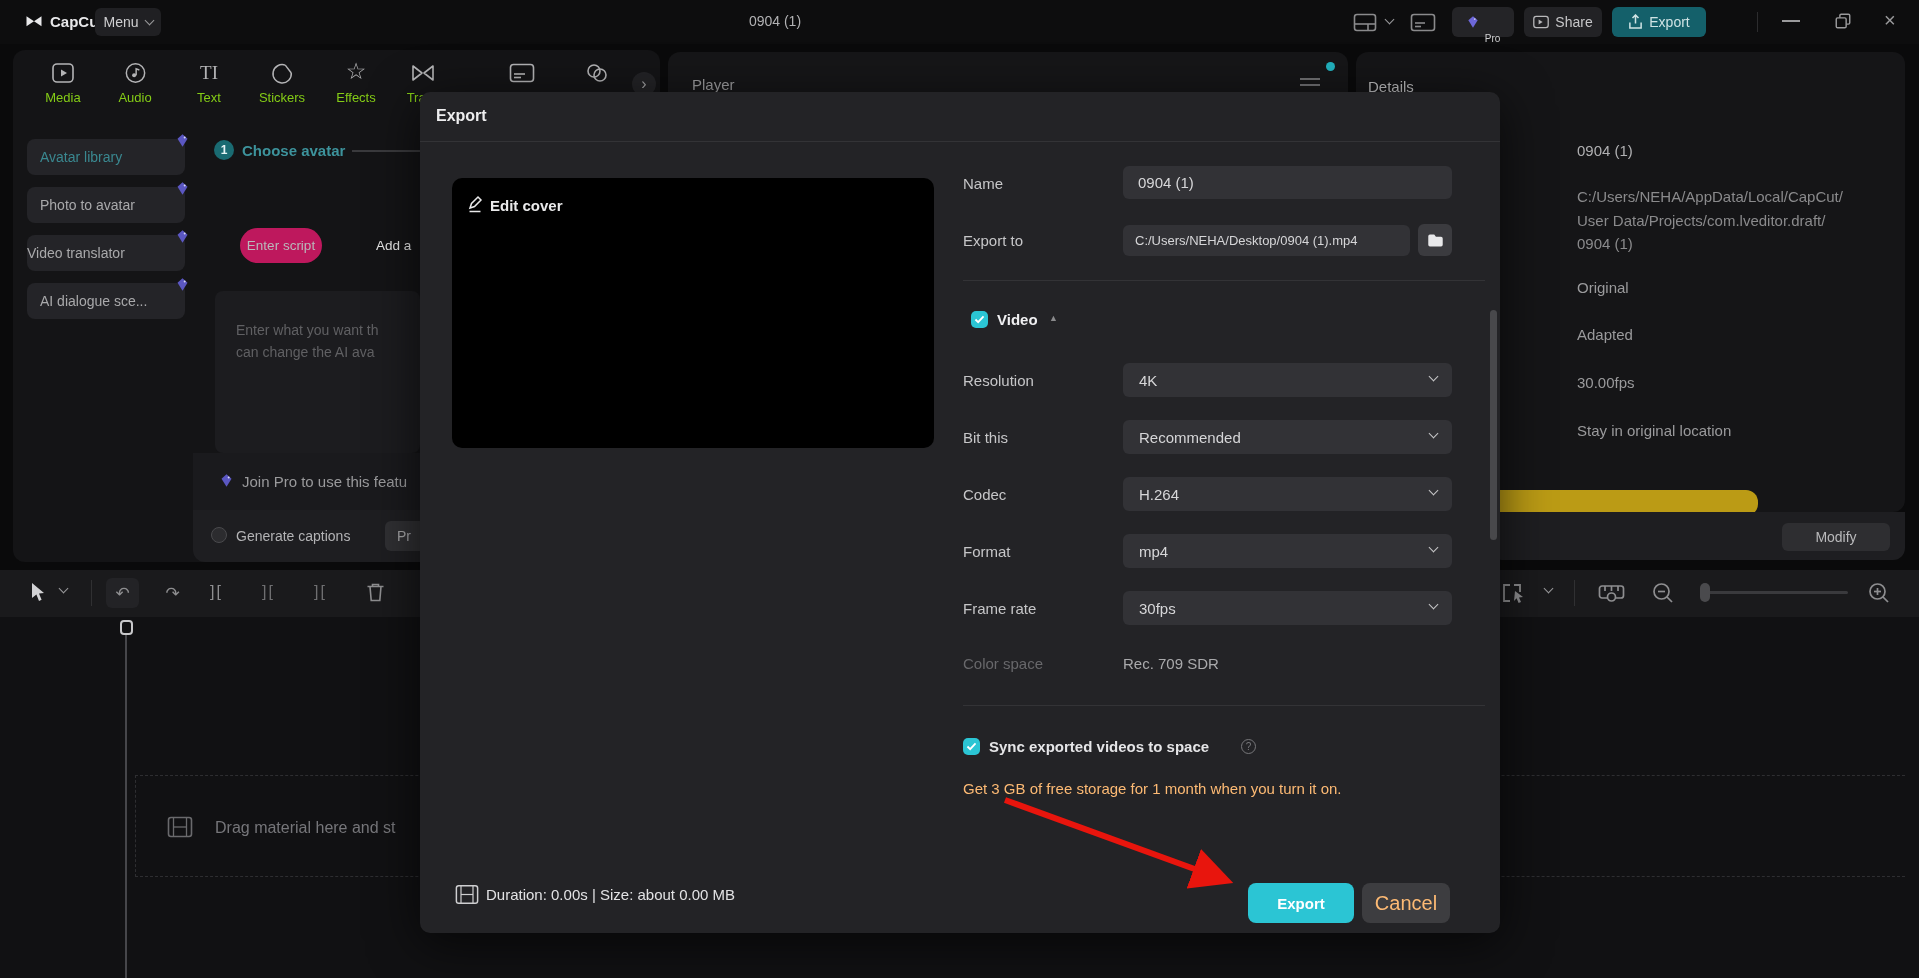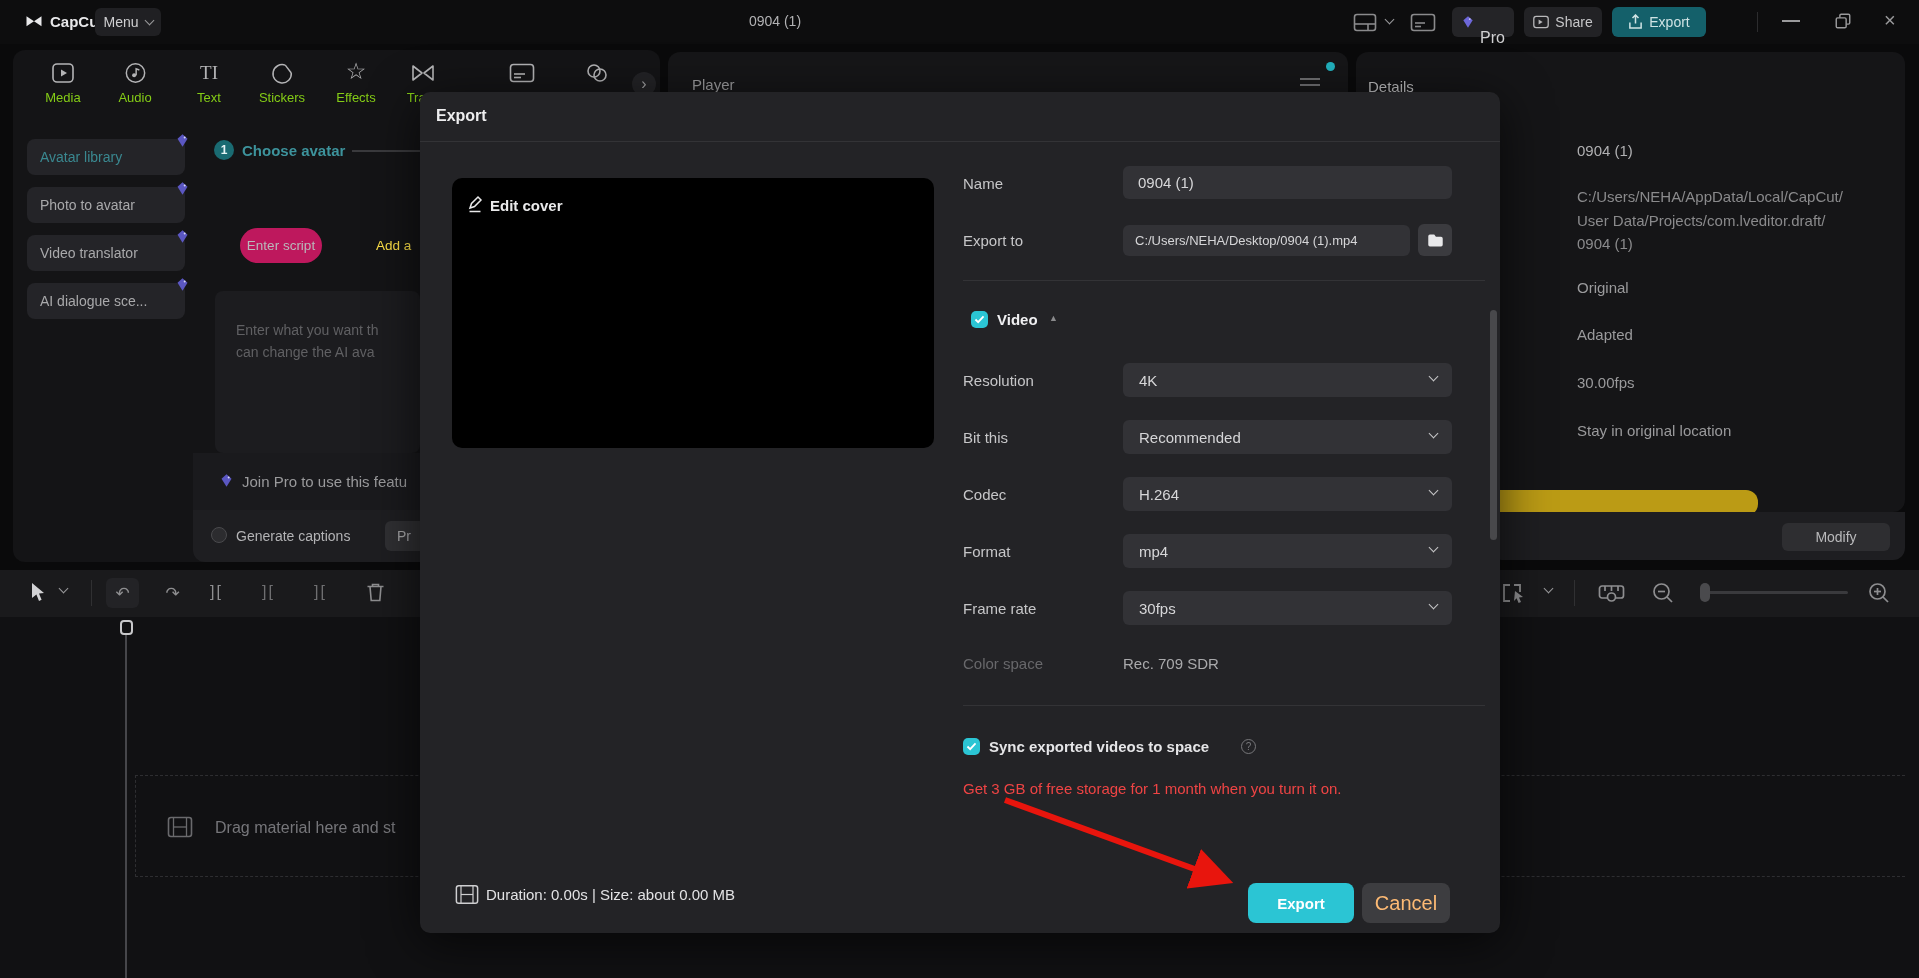--- a/index.html
+++ b/index.html
@@ -56,21 +56,21 @@
         </svg>
     </span>
 
     <div class="abs row" style="left:1452px;top:7px;width:62px;height:30px;background:#242427;border-radius:6px;justify-content:center;gap:5px;">
       <span>
           <svg width="14" height="14" viewBox="0 0 24 24">
             <path d="M12 2l8 7-8 13L4 9z" fill="#6d67d9"></path>
             <circle cx="15" cy="7" r="1.5" fill="#cfcdf2"></circle>
           </svg>
         </span>
-      <span style="font-size:16px;color:#d0d0d2;margin-top:32px;">Pro</span>
+      <span style="font-size:10px;color:#d0d0d2;margin-top:32px;">Pro</span>
     </div>
     <div class="abs row" style="left:1524px;top:7px;width:78px;height:30px;background:#222225;border-radius:6px;justify-content:center;gap:6px;">
       <span>
           <svg width="16" height="14" viewBox="0 0 20 16">
             <rect x="1" y="1" width="18" height="14" rx="3" fill="none" stroke="#b9b9bb" stroke-width="1.6"></rect>
             <path d="M7 5l5 3-5 3z" fill="#b9b9bb"></path>
           </svg>
         </span>
       <span style="font-size:14px;color:#c6c6c8;">Share</span>
     </div>
@@ -166,21 +166,21 @@
     </div>
     <div class="abs pill row" style="left:14px;top:137px;width:158px;height:36px;padding-left:13px;">
       <span>Photo to avatar</span>
       <span class="gem">
           <svg width="15" height="15" viewBox="0 0 24 24">
             <path d="M12 2l8 7-8 13L4 9z" fill="#5b57c2"></path>
             <circle cx="15.5" cy="7" r="1.6" fill="#d9d8f5"></circle>
           </svg>
         </span>
     </div>
-    <div class="abs pill row" style="left:14px;top:185px;width:158px;height:36px;padding-left:13px;">
+    <div class="abs pill row" style="left:14px;top:185px;width:158px;height:36px;">
       <span>Video translator</span>
       <span class="gem">
           <svg width="15" height="15" viewBox="0 0 24 24">
             <path d="M12 2l8 7-8 13L4 9z" fill="#5b57c2"></path>
             <circle cx="15.5" cy="7" r="1.6" fill="#d9d8f5"></circle>
           </svg>
         </span>
     </div>
     <div class="abs pill row" style="left:14px;top:233px;width:158px;height:36px;padding-left:13px;">
       <span>AI dialogue sce...</span>
@@ -194,21 +194,21 @@
 
     <div class="abs row" style="left:201px;top:90px;width:20px;height:20px;border-radius:50%;background:#1a6b72;justify-content:center;">
       <span style="font-size:12px;font-weight:700;color:#e6f4f5;">1</span>
     </div>
     <span class="abs" style="left:229px;top:92px;font-size:15px;font-weight:600;color:#3d939c;">Choose avatar</span>
     <div class="abs" style="left:339px;top:100px;width:68px;height:2px;background:#3a3a3d;"></div>
 
     <div class="abs row" style="left:227px;top:178px;width:82px;height:35px;background:#be185d;border-radius:18px;justify-content:center;">
       <span style="font-size:13.5px;color:#b9b9bb;">Enter script</span>
     </div>
-    <span class="abs" style="left:363px;top:188px;font-size:13.5px;color:#fde047;">Add a</span>
+    <span class="abs" style="left:363px;top:188px;font-size:13.5px;color:#e5e5e5;">Add a</span>
 
     <div class="abs" style="left:202px;top:241px;width:205px;height:162px;background:#1c1c1f;border-radius:8px;">
       <div style="padding:28px 0 0 21px;font-size:14px;line-height:22px;color:#606063;">
         <div>Enter what you want th</div>
         <div>can change the AI ava</div>
       </div>
     </div>
 
     <div class="abs" style="left:180px;top:403px;width:240px;height:57px;background:#1a1a1d;">
       <span style="position:absolute;left:26px;top:20px;">
@@ -415,21 +415,21 @@
 
     <span class="ckbx abs" style="left:543px;top:646px;">
       <svg width="11" height="9" viewBox="0 0 12 10">
           <polyline points="1.5,5 4.5,8 10.5,1.5" fill="none" stroke="#fff" stroke-width="2"></polyline>
         </svg>
     </span>
     <span class="abs" style="left:569px;top:646px;font-size:15px;font-weight:600;color:#e5e5e7;">Sync exported videos to space</span>
     <span class="abs row" style="left:821px;top:647px;width:15px;height:15px;border:1.3px solid #77777a;border-radius:50%;justify-content:center;">
       <span style="font-size:10px;color:#77777a;">?</span>
     </span>
-    <span class="abs" style="left:543px;top:688px;font-size:15px;color:#ef4444;">Get 3 GB of free storage for 1 month when you turn it on.</span>
+    <span class="abs" style="left:543px;top:688px;font-size:15px;color:#fdba74;">Get 3 GB of free storage for 1 month when you turn it on.</span>
 
     <span style="position:absolute;left:35px;top:792px;">
       <svg width="24" height="21" viewBox="0 0 26 22">
           <rect x="1.5" y="1.5" width="23" height="19" rx="2.5" fill="none" stroke="#cfcfd1" stroke-width="1.6"></rect>
           <line x1="6.5" y1="1.5" x2="6.5" y2="20.5" stroke="#cfcfd1" stroke-width="1.3"></line>
           <line x1="19.5" y1="1.5" x2="19.5" y2="20.5" stroke="#cfcfd1" stroke-width="1.3"></line>
           <line x1="6.5" y1="11" x2="19.5" y2="11" stroke="#cfcfd1" stroke-width="1.3"></line>
         </svg>
     </span>
     <span class="abs" style="left:66px;top:794px;font-size:15px;color:#e2e2e4;">Duration: 0.00s | Size: about 0.00 MB</span>

